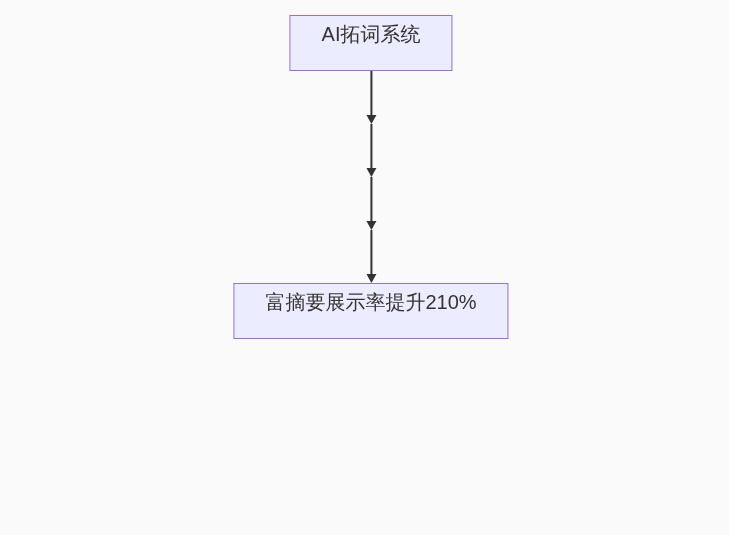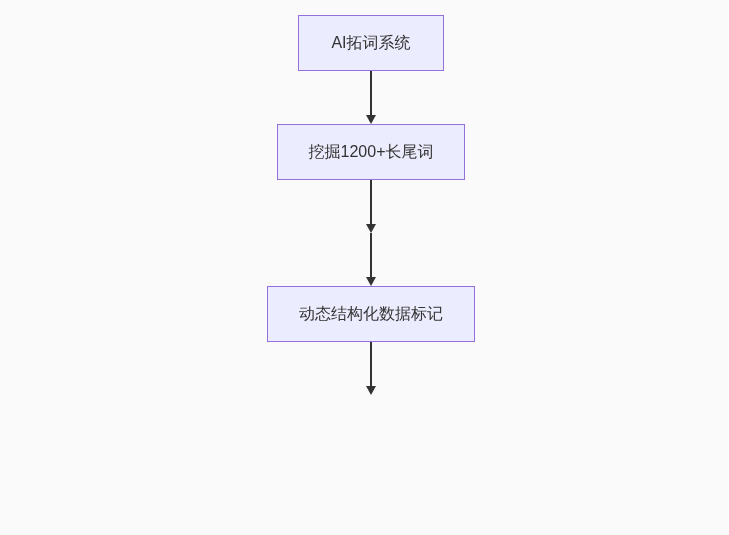--- a/index.html
+++ b/index.html
@@ -26,28 +26,27 @@
     top: 15px;
     left: 371px;              
     transform: translateX(-50%);
     display: flex;
     flex-direction: column;
     align-items: center;
   }
   .node {
     height: 56px;
     min-width: 146px;
-    padding: 0 31px;
+    padding: 8px 31px;
     display: flex;
-    align-items: center;
     justify-content: center;
     background: var(--node-fill);
     border: 1px solid var(--node-border);
     color: var(--text);
-    font-size: 16px;
+    font-size: 20px;
     white-space: nowrap;
     line-height: 1;
   }
   .edge {
     height: 53px;
     display: flex;
     flex-direction: column;
     align-items: center;
   }
   .edge .line {
@@ -70,39 +69,36 @@
 
     <div class="node">
       <span>AI拓词系统</span>
     </div>
 
     <div class="edge">
       <div class="line"></div>
       <div class="head"></div>
     </div>
 
-    <div class="node">
-      <span>挖掘1200+长尾词</span>
+
+    <div class="edge">
+      <div class="line"></div>
+      <div class="head"></div>
     </div>
+
 
     <div class="edge">
       <div class="line"></div>
       <div class="head"></div>
     </div>
 
 
     <div class="edge">
       <div class="line"></div>
       <div class="head"></div>
     </div>
 
     <div class="node">
-      <span>动态结构化数据标记</span>
+      <span>富摘要展示率提升210%</span>
     </div>
-
-    <div class="edge">
-      <div class="line"></div>
-      <div class="head"></div>
-    </div>
-
 
   </div>
 </div>
 
 </body></html>

